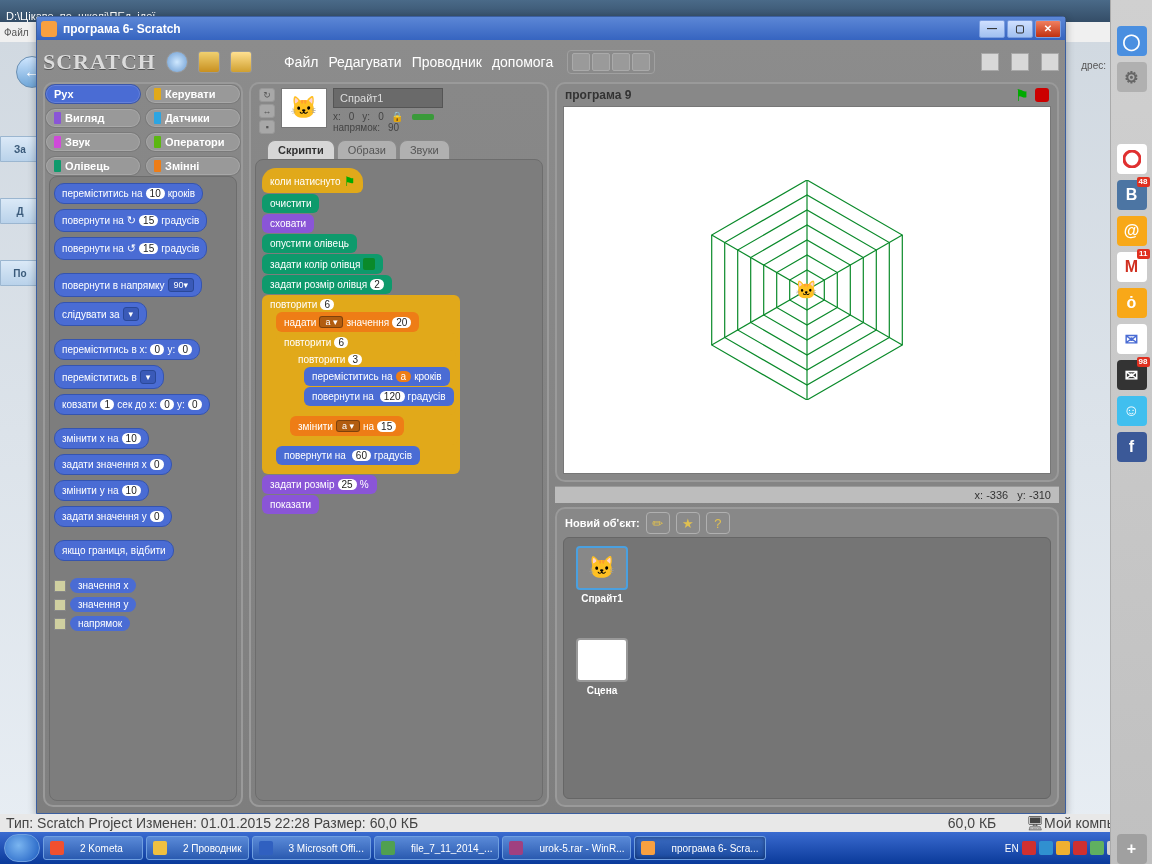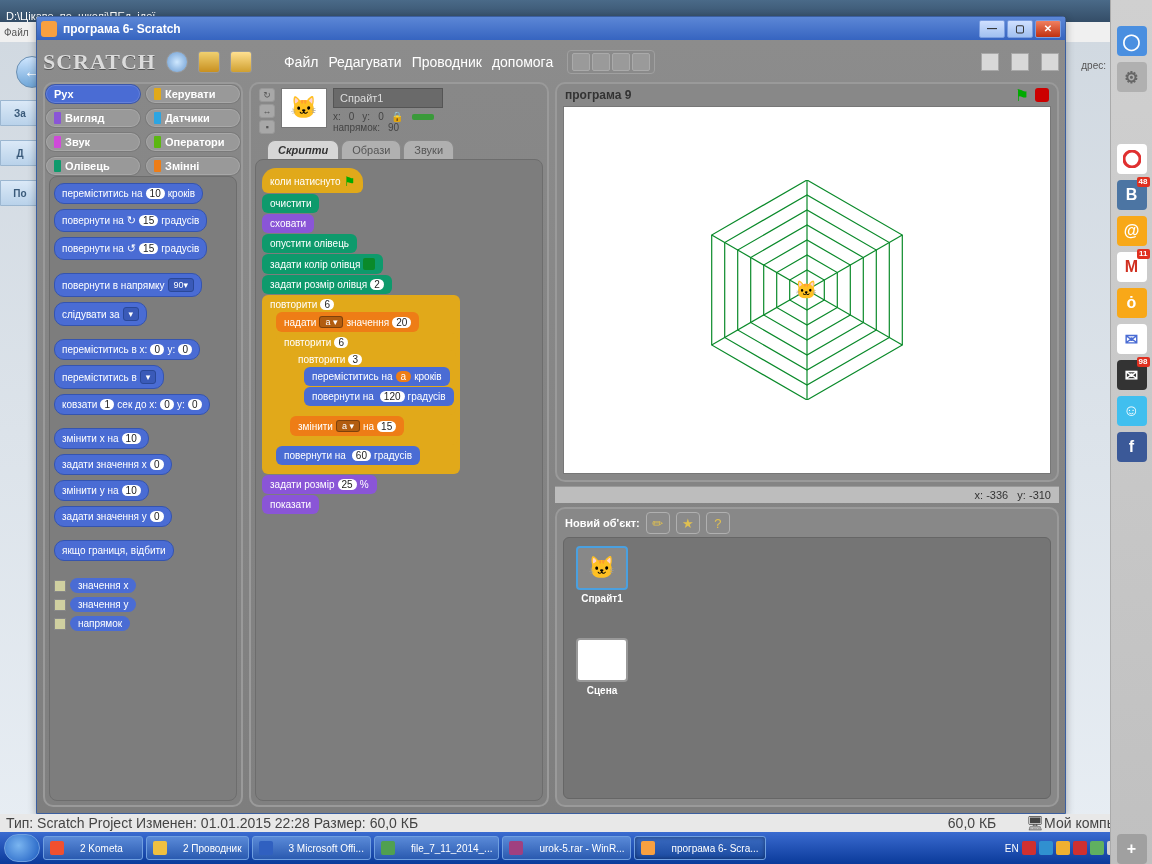--- a/index.html
+++ b/index.html
@@ -3,21 +3,21 @@
 <meta charset="utf-8">
 <style>
 * { margin:0; padding:0; box-sizing:border-box; font-family:Arial,Helvetica,sans-serif; }
 body { width:1152px; height:864px; background:#e5e9ec; overflow:hidden; position:relative; }
 .desktop { position:absolute; inset:0; background:linear-gradient(#d0d8e0,#e8eef4); }
 .topbar-bg { position:absolute; top:0; left:0; right:0; height:22px; background:linear-gradient(#4a6a88,#2a4058); color:#fff; font-size:11px; display:flex; align-items:center; padding:16px 6px; }
 .explorer-icon-row { position:absolute; top:22px; left:0; right:0; height:20px; background:#f0f0f0; font-size:10px; color:#555; padding-left:4px; display:flex; align-items:center; }
 .back-circle { position:absolute; left:16px; top:56px; width:32px; height:32px; border-radius:50%; background:linear-gradient(#cfe6ff,#6fa6d8); display:flex; align-items:center; justify-content:center; border:1px solid #6b90b3; }
 .back-circle::before { content:"←"; color:#fff; font-size:16px; font-weight:bold; }
 .left-stubs { position:absolute; left:0; top:100px; width:40px; }
-.left-stubs div { height:26px; background:linear-gradient(#dbe9f7,#b9d2ea); border:1px solid #9bb6d0; border-radius:0 4px 4px 0; margin-bottom:14px; font-size:10px; color:#3a5a7a; display:flex; align-items:center; justify-content:center; font-weight:bold; }
+.left-stubs div { height:26px; background:linear-gradient(#dbe9f7,#b9d2ea); border:1px solid #9bb6d0; border-radius:0 4px 4px 0; margin-bottom:14px; font-size:10px; color:#3a5a7a; display:flex; align-items:center; justify-content:center; font-weight:bold;margin-top:36px; }
 
 
 .scratch-win { position:absolute; left:36px; top:16px; width:1030px; height:798px; background:#b0b0b0; border:1px solid #3b5fa0; border-radius:4px 4px 0 0; box-shadow:0 2px 8px rgba(0,0,0,.3); display:flex; flex-direction:column; }
 .titlebar { height:23px; background:linear-gradient(#5c87d6,#3664c0); display:flex; align-items:center; padding:0 4px; color:#fff; font-size:12px; font-weight:bold; }
 .titlebar .cat-ico { width:16px; height:16px; background:#f8a040; border-radius:3px; margin-right:6px; }
 .titlebar .spacer { flex:1; }
 .winbtn { width:26px; height:18px; margin-left:2px; border:1px solid #7a9de0; background:linear-gradient(#d0e0ff,#a0c0f0); border-radius:2px; font-size:10px; display:flex; align-items:center; justify-content:center; color:#333; }
 .winbtn.close { background:linear-gradient(#f08060,#c03010); color:#fff; }
 
 
@@ -65,21 +65,21 @@
 .grow-buttons { display:flex; flex-direction:column; gap:2px; }
 .gbtn { width:16px; height:14px; border:1px solid #999; background:#a8a8a8; border-radius:3px; font-size:9px; display:flex; align-items:center; justify-content:center; color:#555;}
 .cat-thumb { width:46px; height:40px; background:#fff; border:1px solid #777; display:flex; align-items:center; justify-content:center; font-size:22px;}
 .sprite-meta { flex:1; }
 .sprite-name { background:#6a6a6a; color:#ddd; padding:3px 6px; border:1px solid #555; font-size:11px; width:110px; margin-bottom:3px;}
 .sprite-stats { font-size:10px; color:#444; display:flex; gap:8px; align-items:center;}
 .lock-ico::before{content:"🔒";font-size:10px}
 .rot-bar{width:22px;height:6px;background:#3a9a3a;border-radius:2px;display:inline-block}
 .tabs { display:flex; gap:2px; margin-top:6px; padding-left:16px;}
 .tab { background:#b0b0b0; border:1px solid #8a8a8a; border-bottom:none; border-radius:8px 8px 0 0; padding:3px 10px; font-size:11px; color:#555; cursor:pointer;}
-.tab.active { background:#d6d6d6; color:#333; font-weight:bold;font-style:italic;}
+.tab.active { background:#d6d6d6; color:#333; font-weight:bold;}
 .script-canvas { flex:1; background:#7d7d7d; margin:0 4px 4px; border-radius:8px; border:1px solid #6d6d6d; padding:8px 6px; overflow:hidden; position:relative;}
 
 
 .blk { color:#fff; font-size:10px; padding:4px 8px; border-radius:6px; margin-bottom:1px; display:flex; align-items:center; gap:3px; white-space:nowrap; width:fit-content;}
 .blk .num { background:#fff; color:#222; padding:0 4px; border-radius:8px; font-size:10px; min-width:12px; text-align:center;}
 .blk .dd { background:rgba(0,0,0,.25); padding:0 5px; border-radius:3px; border:1px solid rgba(0,0,0,.3); font-size:9px;}
 .c-hat { background:#e1a91a; border-radius:14px 14px 6px 6px; padding-top:6px;}
 .c-hat .flag::before{content:"⚑";color:#0a0;font-size:13px}
 .c-pen { background:#0e9a6c;}
 .c-look { background:#8a55d7;}

